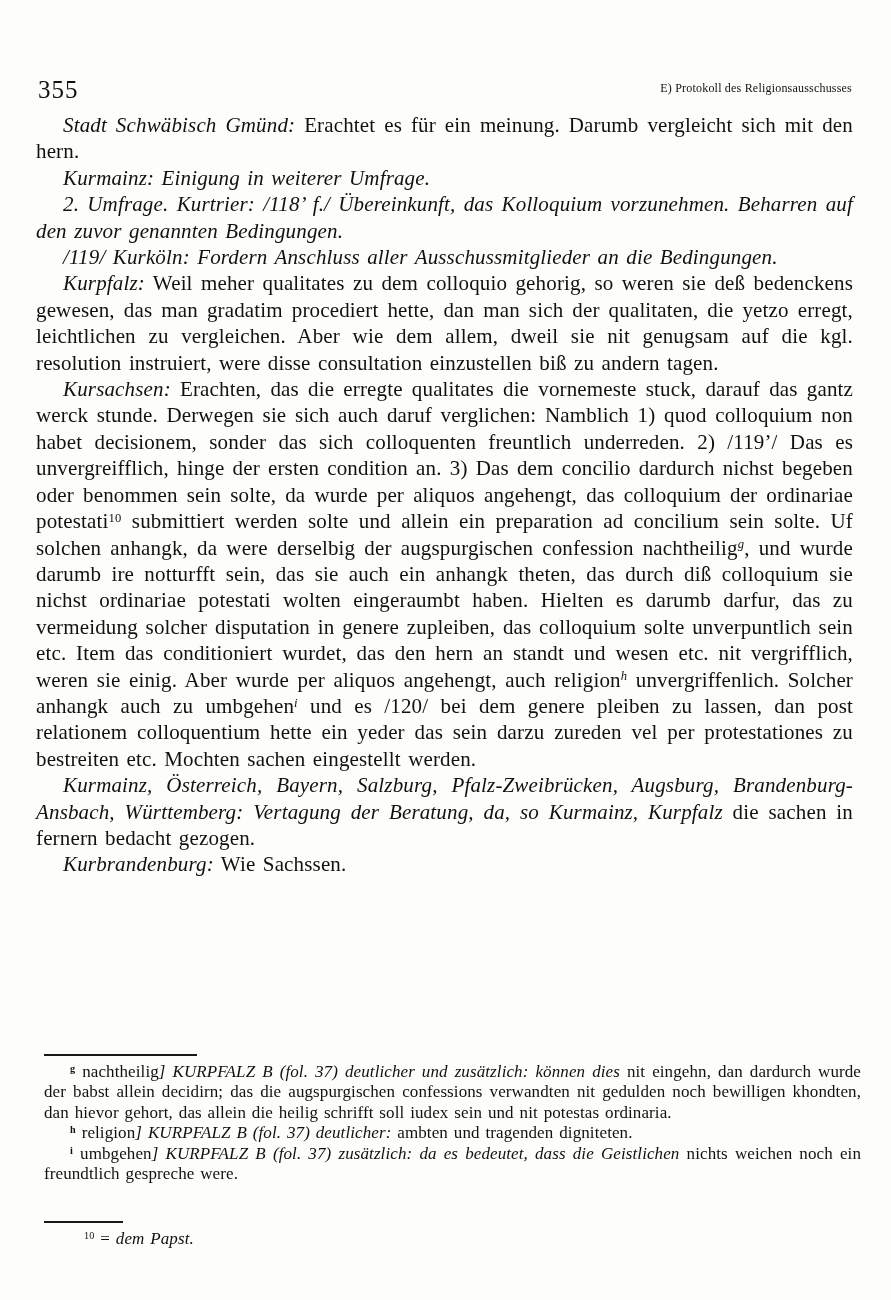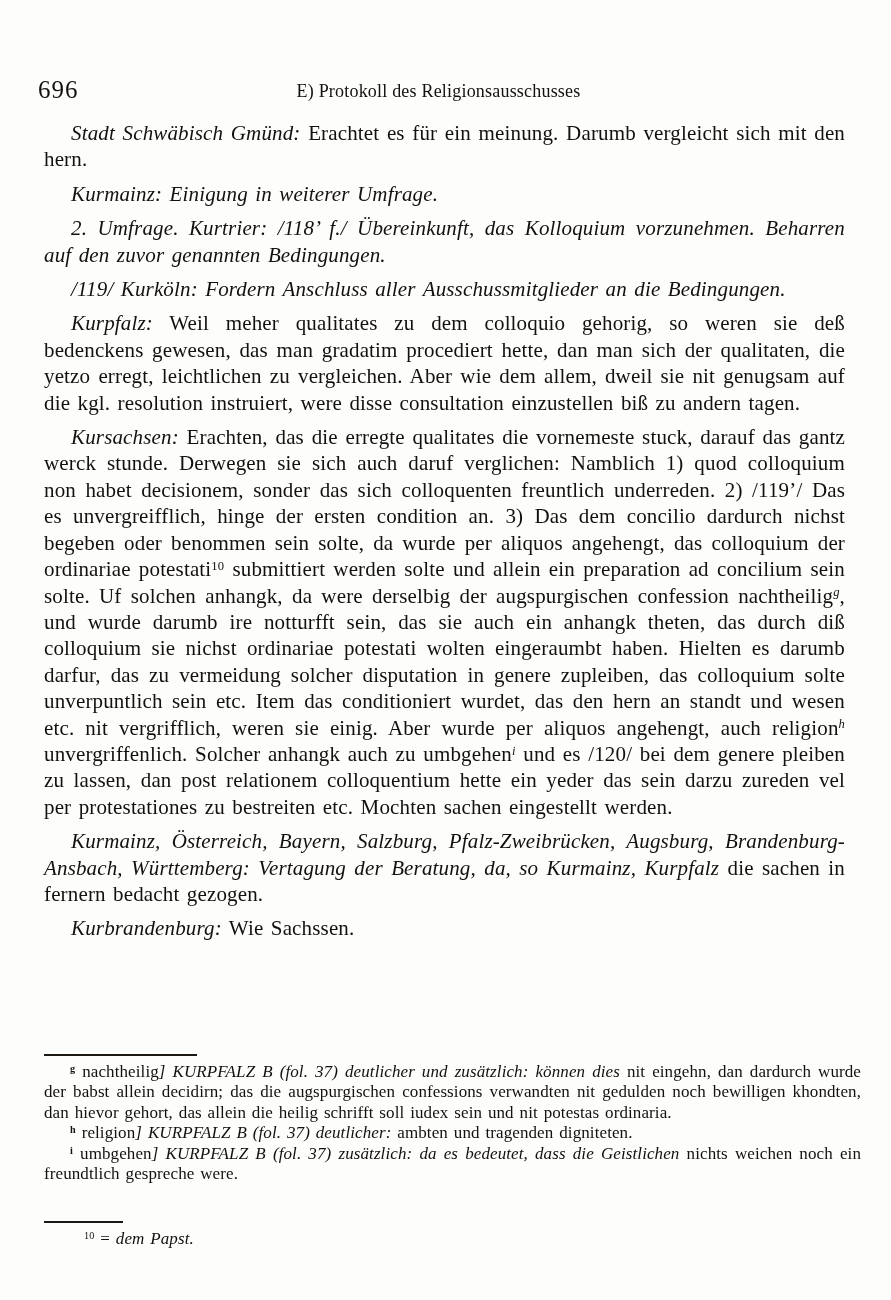--- a/index.html
+++ b/index.html
@@ -23,38 +23,38 @@
   .page-num {
     position: absolute;
     left: 2px;
     top: 0;
     font-size: 25px;
     letter-spacing: 1px;
   }
   .head-title {
     position: absolute;
     left: 0;
-    right: 12px;
+    right: 1px;
     top: 5px;
-    text-align: center;
-    font-size: 18px;
+    text-align: right;
+    font-size: 12px;
     letter-spacing: 0.2px;
   }
   .text-block {
     position: absolute;
     top: 112px;
     left: 36px;
     width: 817px;
     font-size: 21px;
     line-height: 26.4px;
     text-align: justify;
     word-spacing: 2px;
     letter-spacing: 0.15px;
   }
-  .text-block p { margin: 8px; text-indent: 27px; }
+  .text-block p { margin: 0; text-indent: 27px; }
   .it { font-style: italic; }
   sup {
     font-size: 60%;
     line-height: 0;
     vertical-align: baseline;
     position: relative;
     top: -0.5em;
   }
   .apparatus {
     position: absolute;
@@ -77,21 +77,21 @@
   .apparatus p { margin: 0; text-indent: 26px; }
   .apparatus .num-note { text-indent: 40px; }
   .fn-mark-letter { font-weight: bold; }
 </style>
 </head>
 <body>
 
 <div class="sheet">
 
   <div class="running-head">
-    <span class="page-num">696</span>
+    <span class="page-num">355</span>
     <span class="head-title">E) Protokoll des Religionsausschusses</span>
   </div>
 
   <main class="text-block" id="body-paras">
       <p><span class="it">Stadt Schwäbisch Gmünd:</span><span> Erachtet es für ein meinung. Darumb vergleicht sich mit den hern.</span></p>
       <p><span class="it">Kurmainz: Einigung in weiterer Umfrage.</span></p>
       <p><span class="it">2. Umfrage. Kurtrier: /118’ f./ Übereinkunft, das Kolloquium vorzunehmen. Beharren auf den zuvor genannten Bedingungen.</span></p>
       <p><span class="it">/119/ Kurköln: Fordern Anschluss aller Ausschussmitglieder an die Bedingungen.</span></p>
       <p><span class="it">Kurpfalz:</span><span> Weil meher qualitates zu dem colloquio gehorig, so weren sie deß bedenckens gewesen, das man gradatim procediert hette, dan man sich der qualitaten, die yetzo erregt, leichtlichen zu vergleichen. Aber wie dem allem, dweil sie nit genugsam auf die kgl. resolution instruiert, were disse consultation einzustellen biß zu andern tagen.</span></p>
       <p><span class="it">Kursachsen:</span><span> Erachten, das die erregte qualitates die vornemeste stuck, darauf das gantz werck stunde. Derwegen sie sich auch daruf verglichen: Namblich 1) quod colloquium non habet decisionem, sonder das sich colloquenten freuntlich underreden. 2) /119’/ Das es unvergreifflich, hinge der ersten condition an. 3) Das dem concilio dardurch nichst begeben oder benommen sein solte, da wurde per aliquos angehengt, das colloquium der ordinariae potestati</span><sup>10</sup><span> submittiert werden solte und allein ein preparation ad concilium sein solte. Uf solchen anhangk, da were derselbig der augspurgischen confession nachtheilig</span><sup class="it">g</sup><span>, und wurde darumb ire notturfft sein, das sie auch ein anhangk theten, das durch diß colloquium sie nichst ordinariae potestati wolten eingeraumbt haben. Hielten es darumb darfur, das zu vermeidung solcher disputation in genere zupleiben, das colloquium solte unverpuntlich sein etc. Item das conditioniert wurdet, das den hern an standt und wesen etc. nit vergrifflich, weren sie einig. Aber wurde per aliquos angehengt, auch religion</span><sup class="it">h</sup><span> unvergriffenlich. Solcher anhangk auch zu umbgehen</span><sup class="it">i</sup><span> und es /120/ bei dem genere pleiben zu lassen, dan post relationem colloquentium hette ein yeder das sein darzu zureden vel per protestationes zu bestreiten etc. Mochten sachen eingestellt werden.</span></p>

